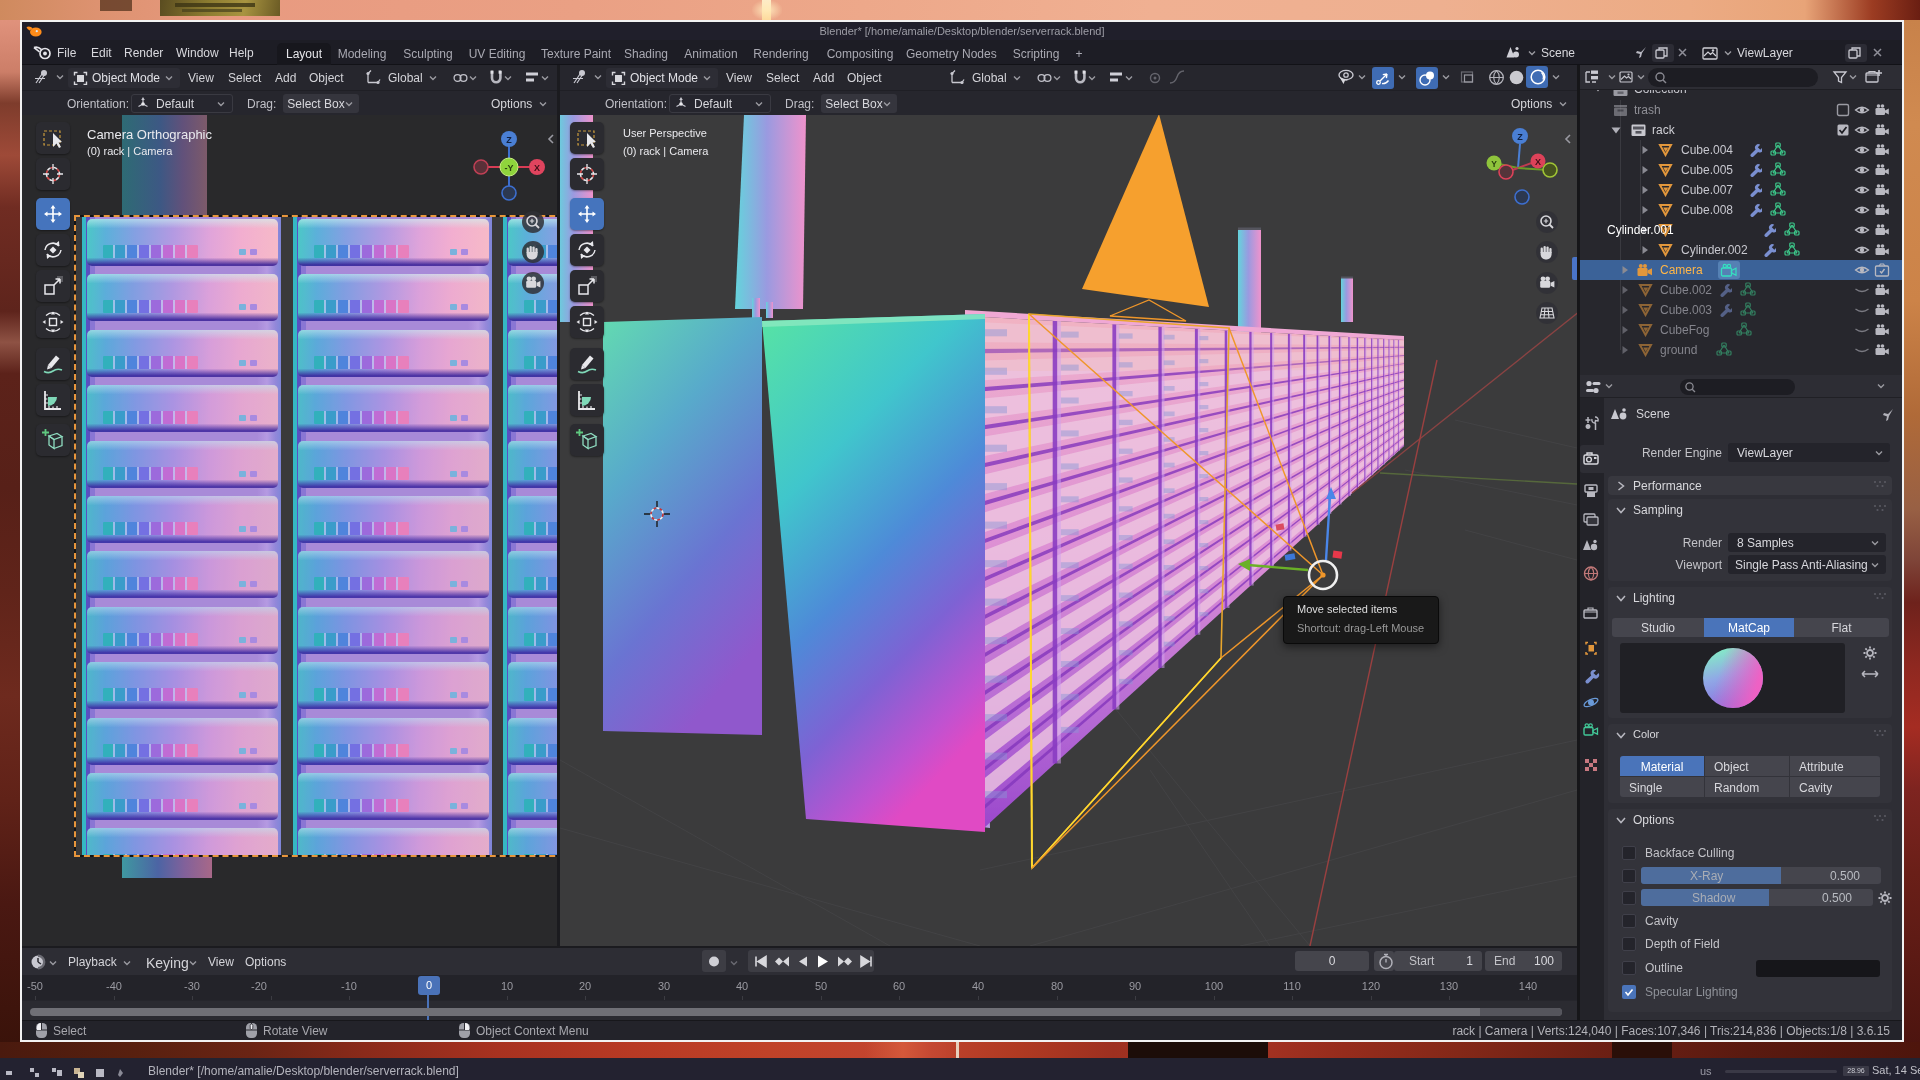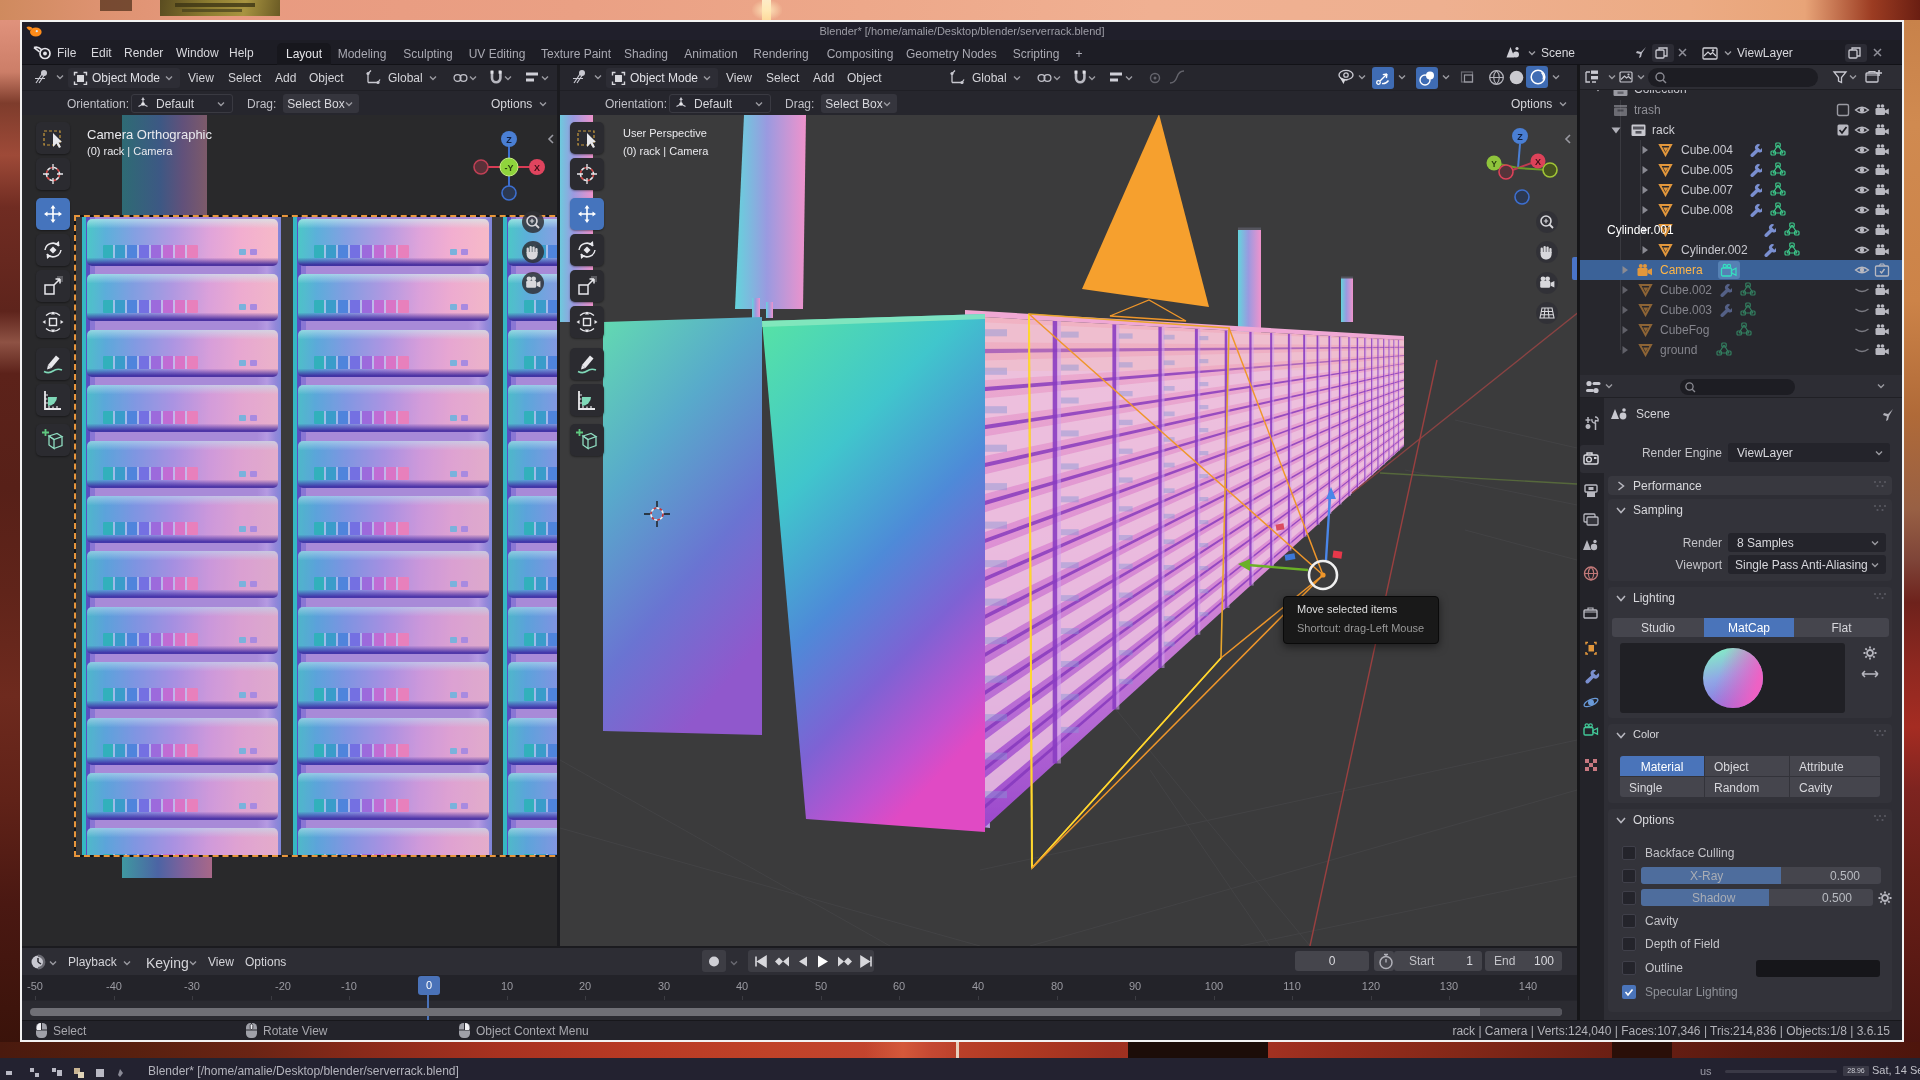--- a/index.html
+++ b/index.html
@@ -1721,21 +1721,21 @@
 <div class="t" style="left:1425px;top:954px;width:48px;text-align:right;font-size:12px;color:#d8d8dd;">1</div>
 <div style="left:1485px;top:951px;width:77px;height:20px;background:#45454c;border-radius:3px;"></div>
 <div class="t" style="left:1494px;top:954px;font-size:12px;color:#c3c3c8;">End</div>
 <div class="t" style="left:1500px;top:954px;width:54px;text-align:right;font-size:12px;color:#d8d8dd;">100</div>
 <div class="t" style="left:15px;top:980px;width:40px;text-align:center;font-size:11px;color:#9a9aa1;">-50</div>
 <div style="left:35px;top:996px;width:1px;height:4px;background:#3c3c42;"></div>
 <div class="t" style="left:94px;top:980px;width:40px;text-align:center;font-size:11px;color:#9a9aa1;">-40</div>
 <div style="left:114px;top:996px;width:1px;height:4px;background:#3c3c42;"></div>
 <div class="t" style="left:172px;top:980px;width:40px;text-align:center;font-size:11px;color:#9a9aa1;">-30</div>
 <div style="left:192px;top:996px;width:1px;height:4px;background:#3c3c42;"></div>
-<div class="t" style="left:251px;top:980px;width:40px;text-align:right;font-size:11px;color:#9a9aa1;">-20</div>
+<div class="t" style="left:251px;top:980px;width:40px;text-align:left;font-size:11px;color:#9a9aa1;">-20</div>
 <div style="left:271px;top:996px;width:1px;height:4px;background:#3c3c42;"></div>
 <div class="t" style="left:329px;top:980px;width:40px;text-align:center;font-size:11px;color:#9a9aa1;">-10</div>
 <div style="left:349px;top:996px;width:1px;height:4px;background:#3c3c42;"></div>
 <div class="t" style="left:408px;top:980px;width:40px;text-align:center;font-size:11px;color:#9a9aa1;">0</div>
 <div style="left:428px;top:996px;width:1px;height:4px;background:#3c3c42;"></div>
 <div class="t" style="left:487px;top:980px;width:40px;text-align:center;font-size:11px;color:#9a9aa1;">10</div>
 <div style="left:507px;top:996px;width:1px;height:4px;background:#3c3c42;"></div>
 <div class="t" style="left:565px;top:980px;width:40px;text-align:center;font-size:11px;color:#9a9aa1;">20</div>
 <div style="left:585px;top:996px;width:1px;height:4px;background:#3c3c42;"></div>
 <div class="t" style="left:644px;top:980px;width:40px;text-align:center;font-size:11px;color:#9a9aa1;">30</div>

